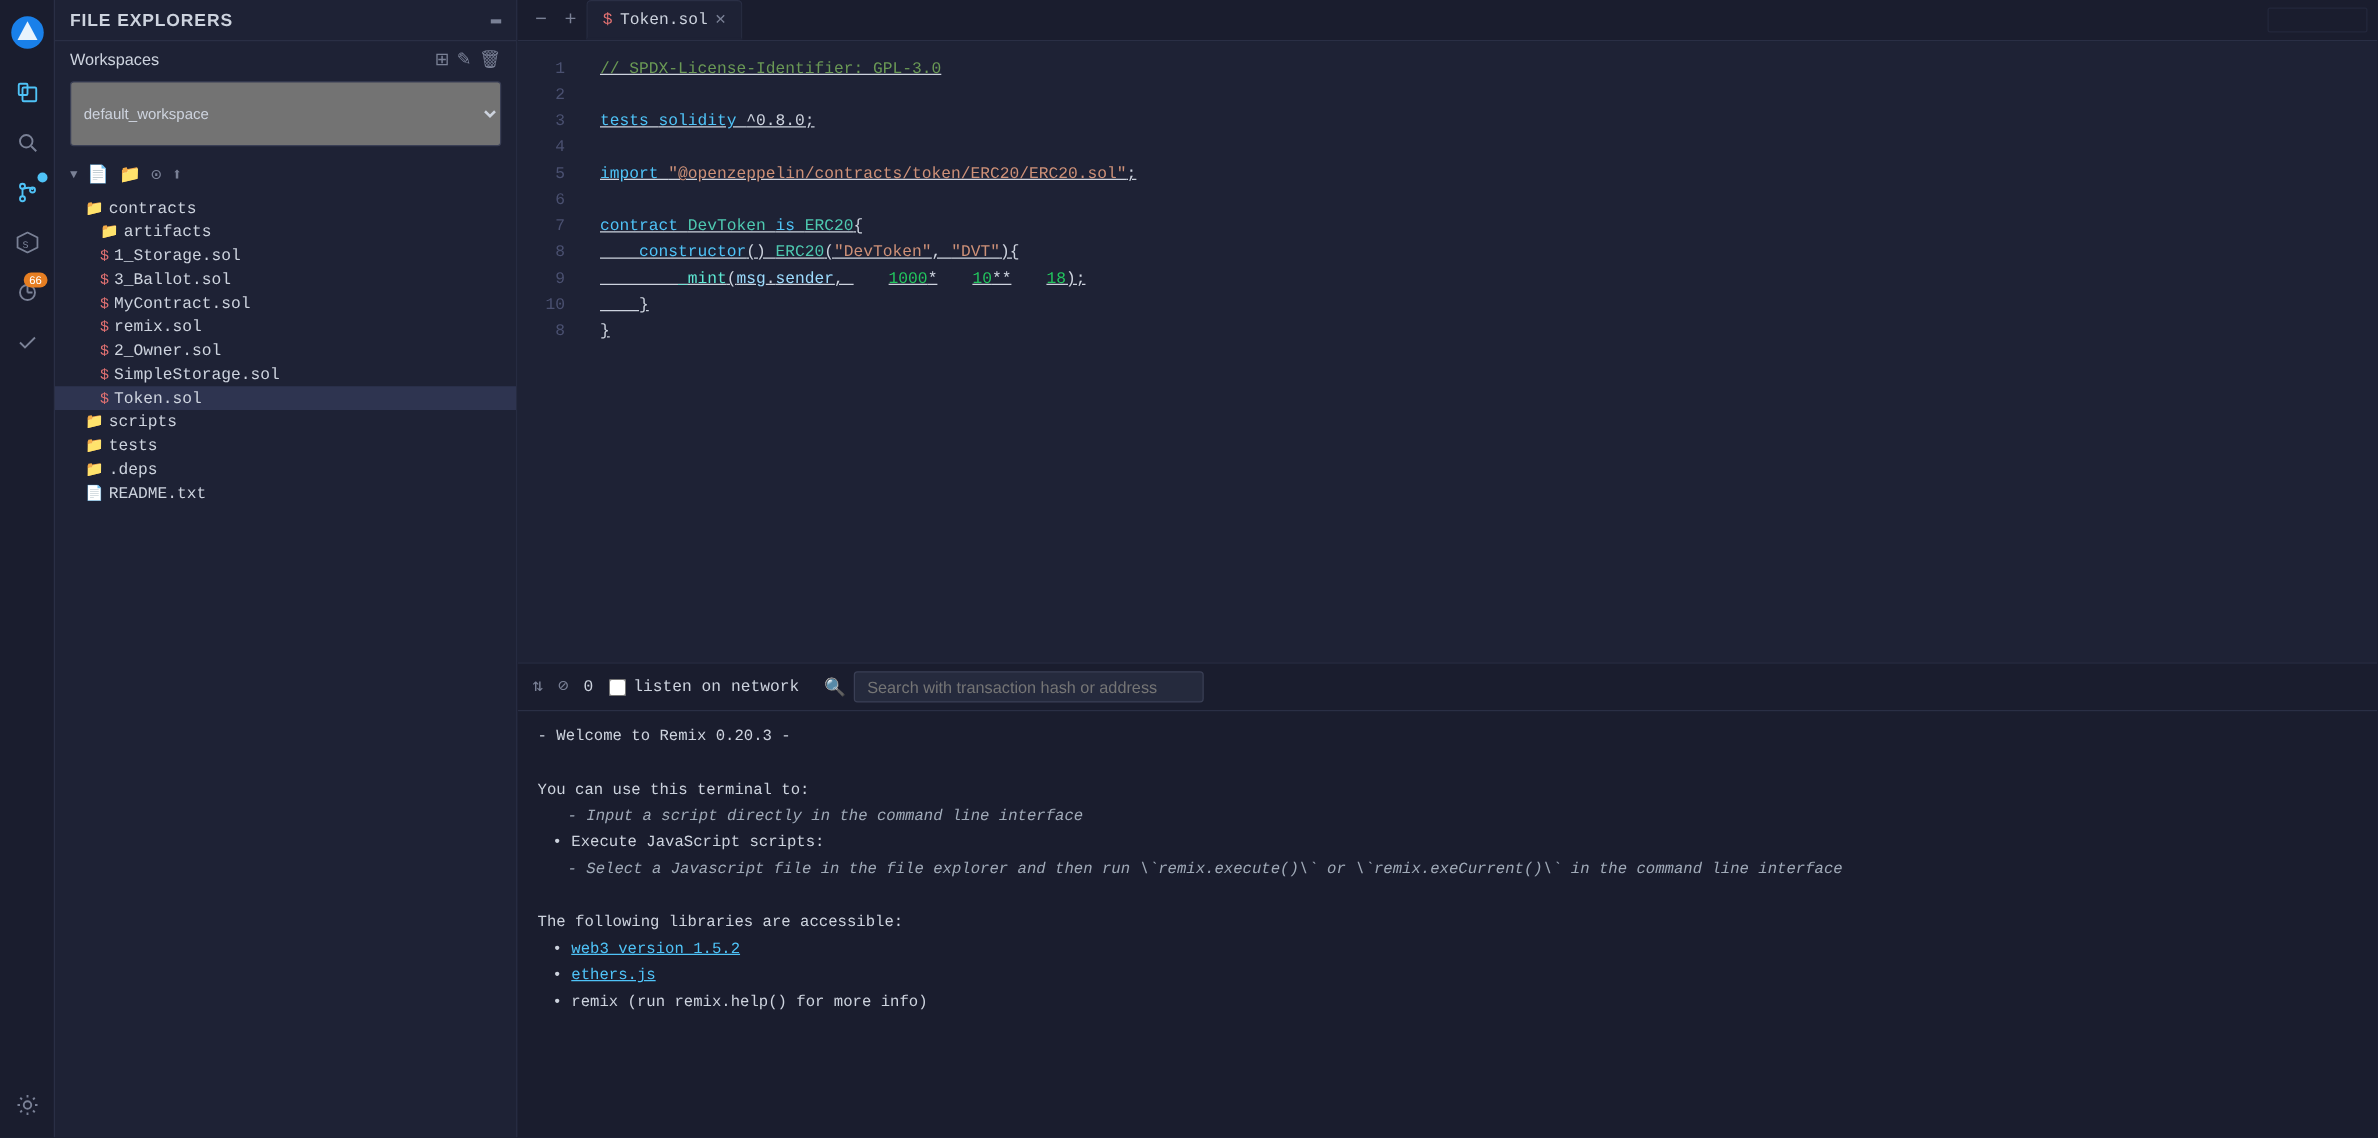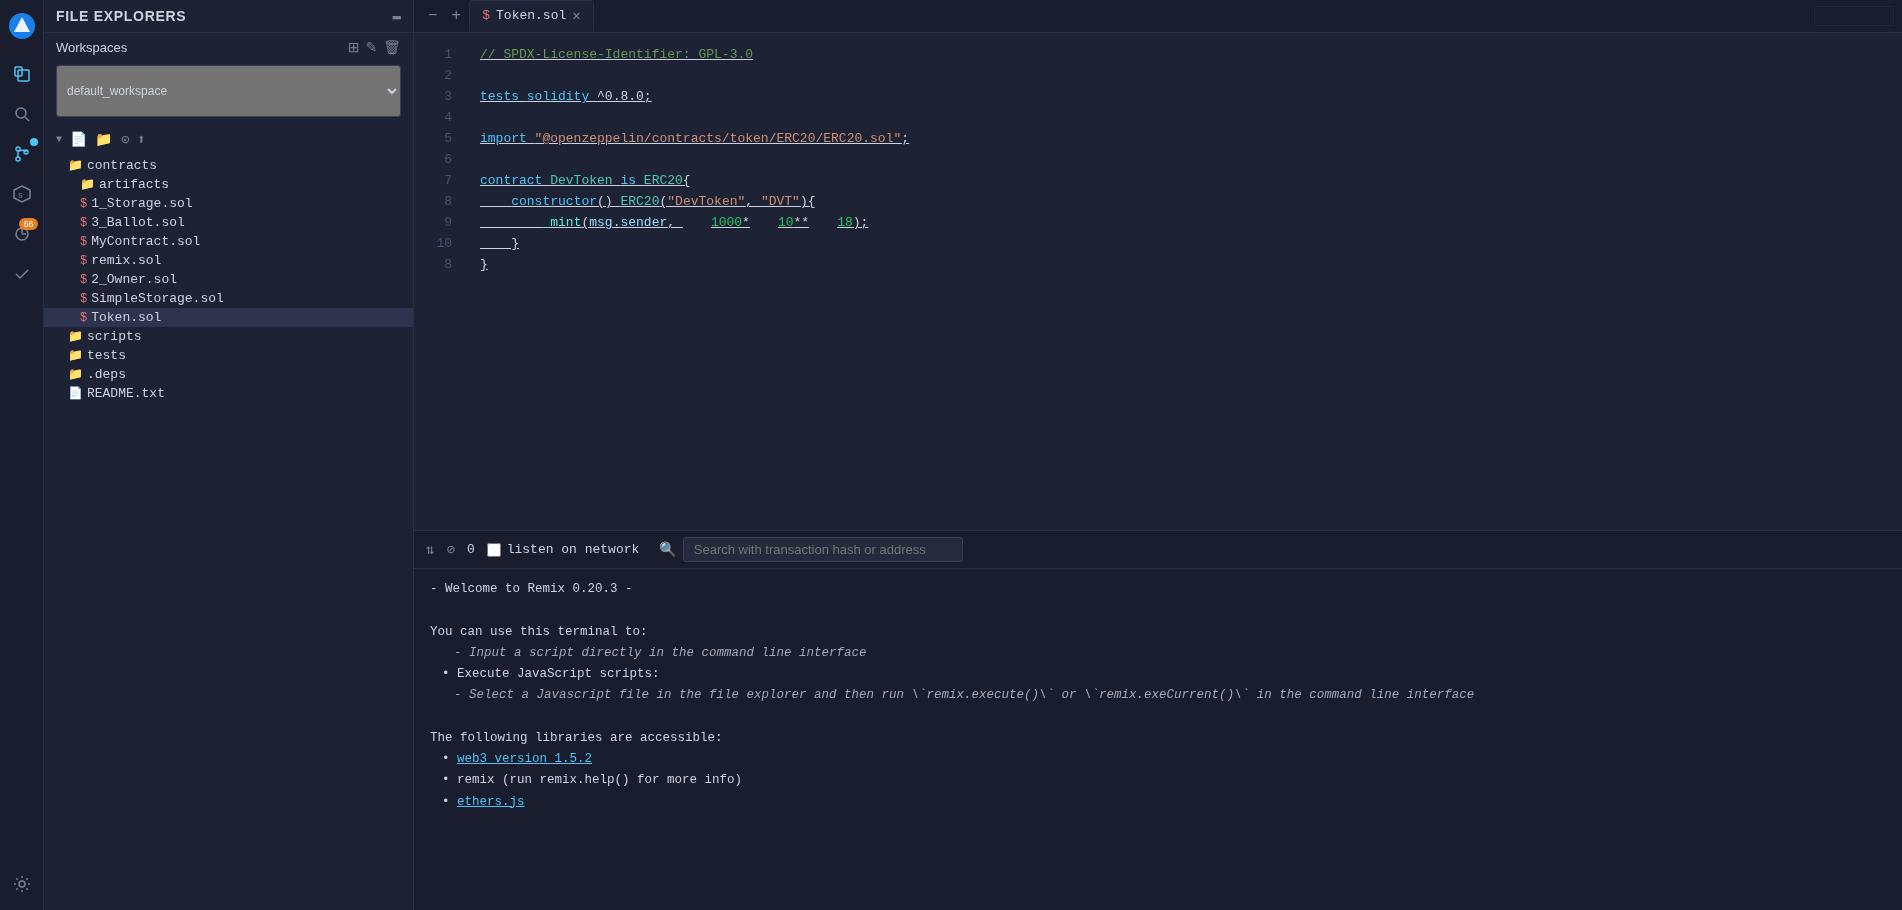--- a/index.html
+++ b/index.html
@@ -660,18 +660,18 @@
       <div class="terminal-output">
         <span class="term-line">- Welcome to Remix 0.20.3 -</span>
         <br>
         <span class="term-line">You can use this terminal to:</span>
         <span class="term-line term-sub">  - Input a script directly in the command line interface</span>
         <span class="term-line term-bullet">• Execute JavaScript scripts:</span>
         <span class="term-line term-sub">  - Select a Javascript file in the file explorer and then run \`remix.execute()\` or \`remix.exeCurrent()\`  in the command line interface</span>
         <br>
         <span class="term-line">The following libraries are accessible:</span>
         <span class="term-line term-bullet">• <a class="term-link">web3 version 1.5.2</a></span>
+        <span class="term-line term-bullet">• <a class="term-link">ethers.js</a></span>
         <span class="term-line term-bullet">• remix (run remix.help() for more info)</span>
-        <span class="term-line term-bullet">• <a class="term-link">ethers.js</a></span>
       </div>
     </div>
   </div>
 </div>
 
 </body></html>

